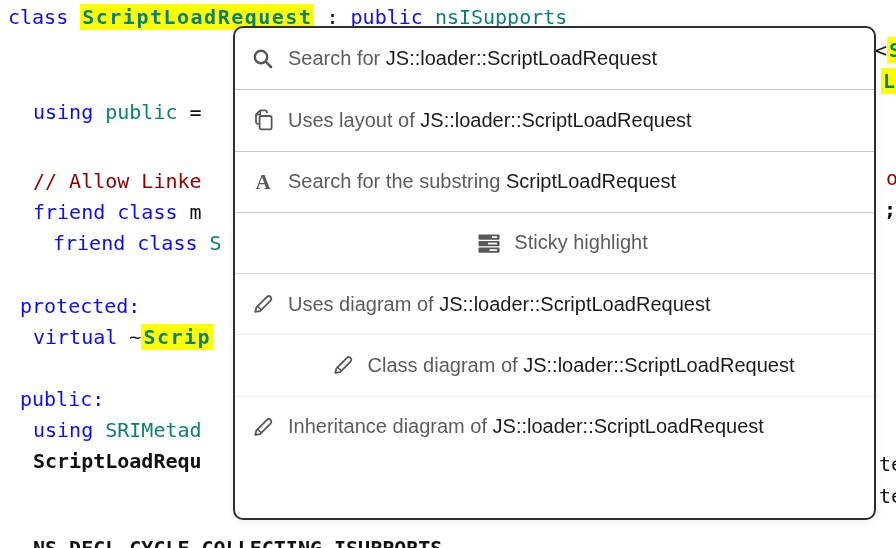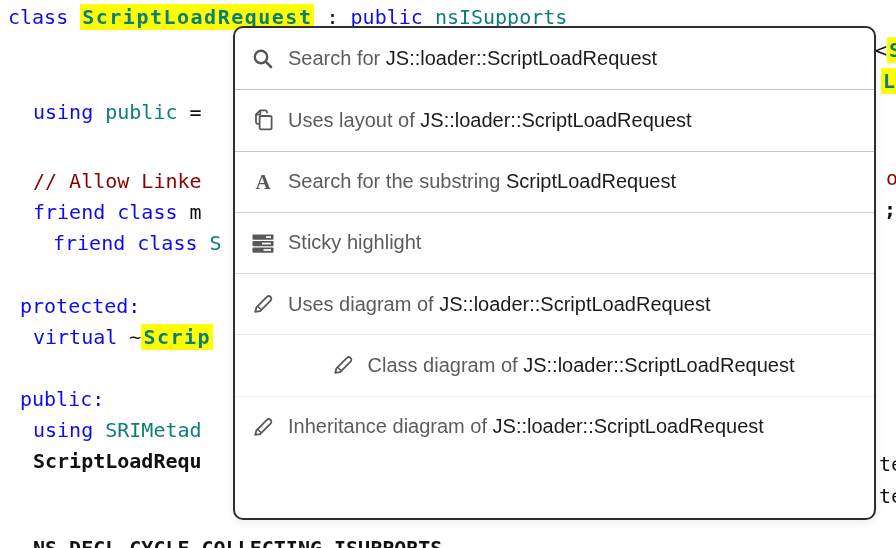--- a/index.html
+++ b/index.html
@@ -73,21 +73,21 @@
           <line x1="14.9" y1="14.9" x2="20" y2="20" stroke="#585858" stroke-width="2.7" stroke-linecap="round"></line>
         </svg></span><span><span class="mi-prefix">Search for </span><span class="mi-symbol">JS::loader::ScriptLoadRequest</span></span></div>
     <div class="menu-item" style="border-top: 1px solid rgb(194, 194, 194);"><span class="menu-icon"><svg width="24" height="24" viewBox="0 0 24 24">
           <path d="M16 5.2 V4.2 a1.9 1.9 0 0 0 -1.9 -1.9 H9.2 L5 6.5 V14 a1.9 1.9 0 0 0 1.9 1.9 h1" fill="none" stroke="#585858" stroke-width="1.8" stroke-linejoin="round"></path>
           <path d="M9.4 2.3 V6.6 H5" fill="none" stroke="#585858" stroke-width="1.6" stroke-linejoin="round"></path>
           <rect x="8.6" y="8" width="12" height="13.4" rx="1.6" fill="none" stroke="#585858" stroke-width="1.8"></rect>
         </svg></span><span><span class="mi-prefix">Uses layout of </span><span class="mi-symbol">JS::loader::ScriptLoadRequest</span></span></div>
     <div class="menu-item" style="border-top: 1px solid rgb(198, 198, 198);"><span class="menu-icon"><svg width="24" height="24" viewBox="0 0 24 24">
           <text x="12" y="19" text-anchor="middle" font-family="Liberation Serif, DejaVu Serif, serif" font-size="21" font-weight="600" fill="#585858">A</text>
         </svg></span><span><span class="mi-prefix">Search for the substring </span><span class="mi-symbol">ScriptLoadRequest</span></span></div>
-    <div class="menu-item" style="border-top: 1px solid rgb(208, 208, 208);"><span class="menu-icon"><svg width="24" height="24" viewBox="0 0 24 24">
+    <div class="menu-item" style="border-top: 1px solid rgb(208, 208, 208); justify-content: center;"><span class="menu-icon"><svg width="24" height="24" viewBox="0 0 24 24">
           <g fill="#585858">
             <rect x="1.5" y="3.4" width="21" height="5.3" rx="0.9"></rect>
             <rect x="1.5" y="9.9" width="21" height="5.3" rx="0.9"></rect>
             <rect x="1.5" y="16.4" width="21" height="5.3" rx="0.9"></rect>
           </g>
           <g fill="#ffffff">
             <rect x="15" y="5.2" width="5" height="1.7"></rect>
             <rect x="11" y="11.7" width="9" height="1.7"></rect>
             <rect x="12.5" y="18.2" width="7.5" height="1.7"></rect>
           </g>

